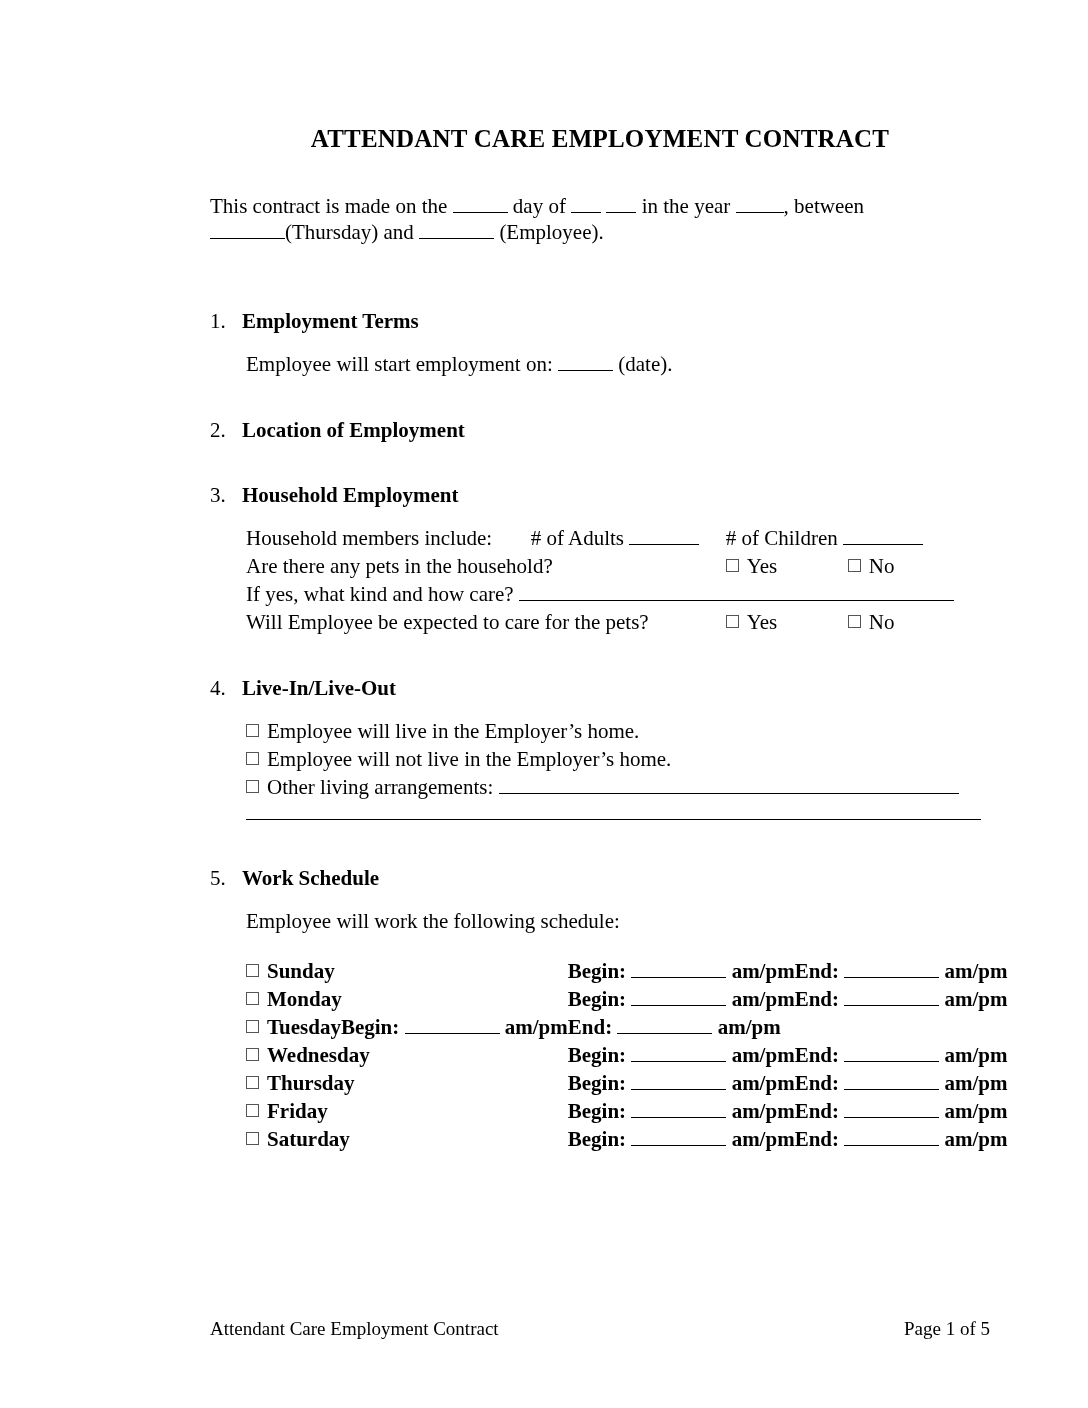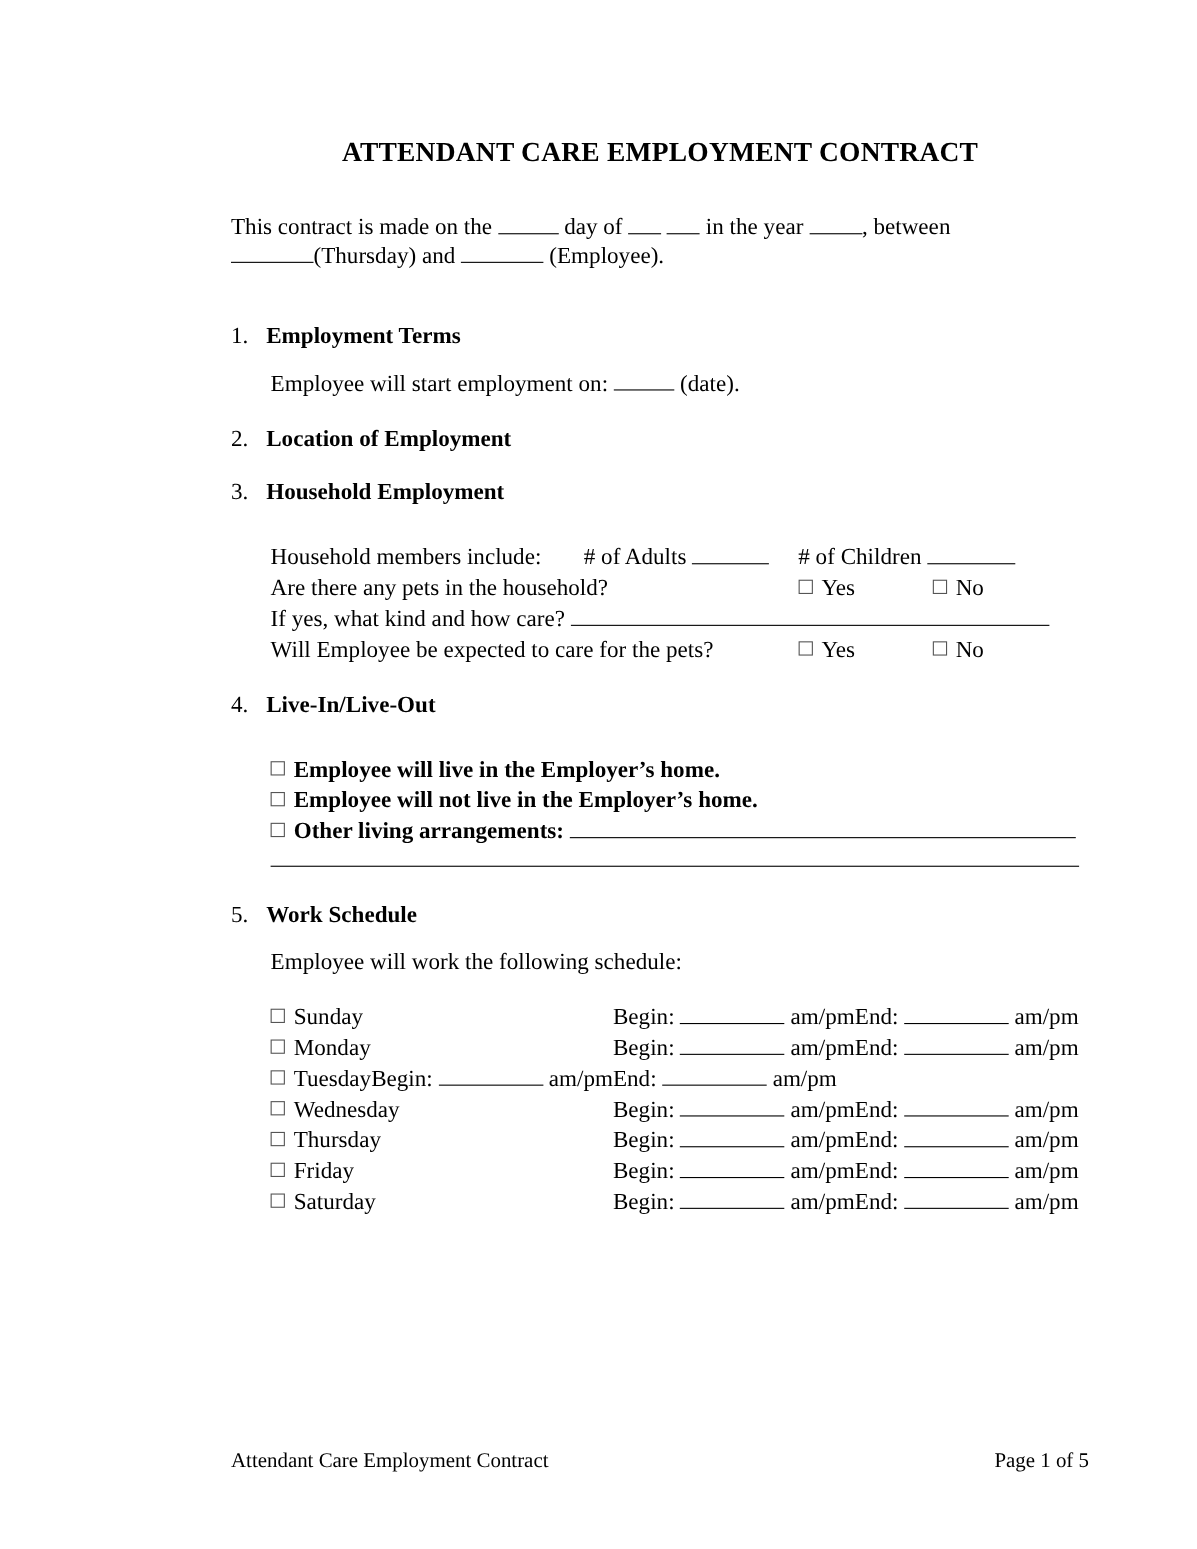--- a/index.html
+++ b/index.html
@@ -50,20 +50,21 @@
     display: flex;
     align-items: baseline;
     font-size: 21px;
   }
   .sec-num {
     width: 32px;
     flex: 0 0 32px;
   }
   .sec-title {
     font-weight: bold;
+    margin-top: 16px;
   }
   .sec-body {
     margin-left: 36px;
     font-size: 21px;
     line-height: 28px;
     margin-top: 16px;
   }
   .u {
     display: inline-block;
     border-bottom: 1px solid #000;
@@ -85,30 +86,29 @@
     display: inline-block;
     width: 11px;
     height: 11px;
     border: 1px solid #555;
     margin-right: 8px;
     vertical-align: 1px;
   }
   table.grid {
     border-collapse: collapse;
     font-size: 21px;
-    margin-top: 32px;
   }
   table.grid td {
     padding: 0;
     vertical-align: baseline;
     line-height: 28px;
     white-space: nowrap;
   }
   .house-row td { padding-bottom: 0; }
-  .livein-row td { padding-bottom: 2px; font-weight: bold; }
+  .livein-row td { padding-bottom: 2px; }
   .sched-row td { padding-bottom: 1px; }
   .c-label { padding-right: 0; }
   .pad-left-28 { padding-left: 28px; }
   .pad-left-40 { padding-left: 40px; }
   .pad-left-16 { padding-left: 16px; }
   .pad-left-10 { padding-left: 10px; }
   .footer {
     position: absolute;
     left: 155px;
     top: 1318px;
@@ -243,21 +243,21 @@
       </div>
     </div>
 
     <div class="section" style="margin-top:26px;">
       <div class="sec-head">
         <span class="sec-num">5.</span>
         <span class="sec-title">Work Schedule</span>
       </div>
       <div class="sec-body">
         <div>Employee will work the following schedule:</div>
-        <table class="grid" style="margin-top:22px;">
+        <table class="grid" style="margin-top:22px;font-weight:bold;">
           <tbody>
               <tr class="sched-row">
             <td>
               <span class="cb"></span><span>Sunday</span>
             </td>
             <td class="pad-left-40">
               <span>Begin:</span>
               <span class="u u-95"></span>
               <span>am/pm</span>
             </td>

